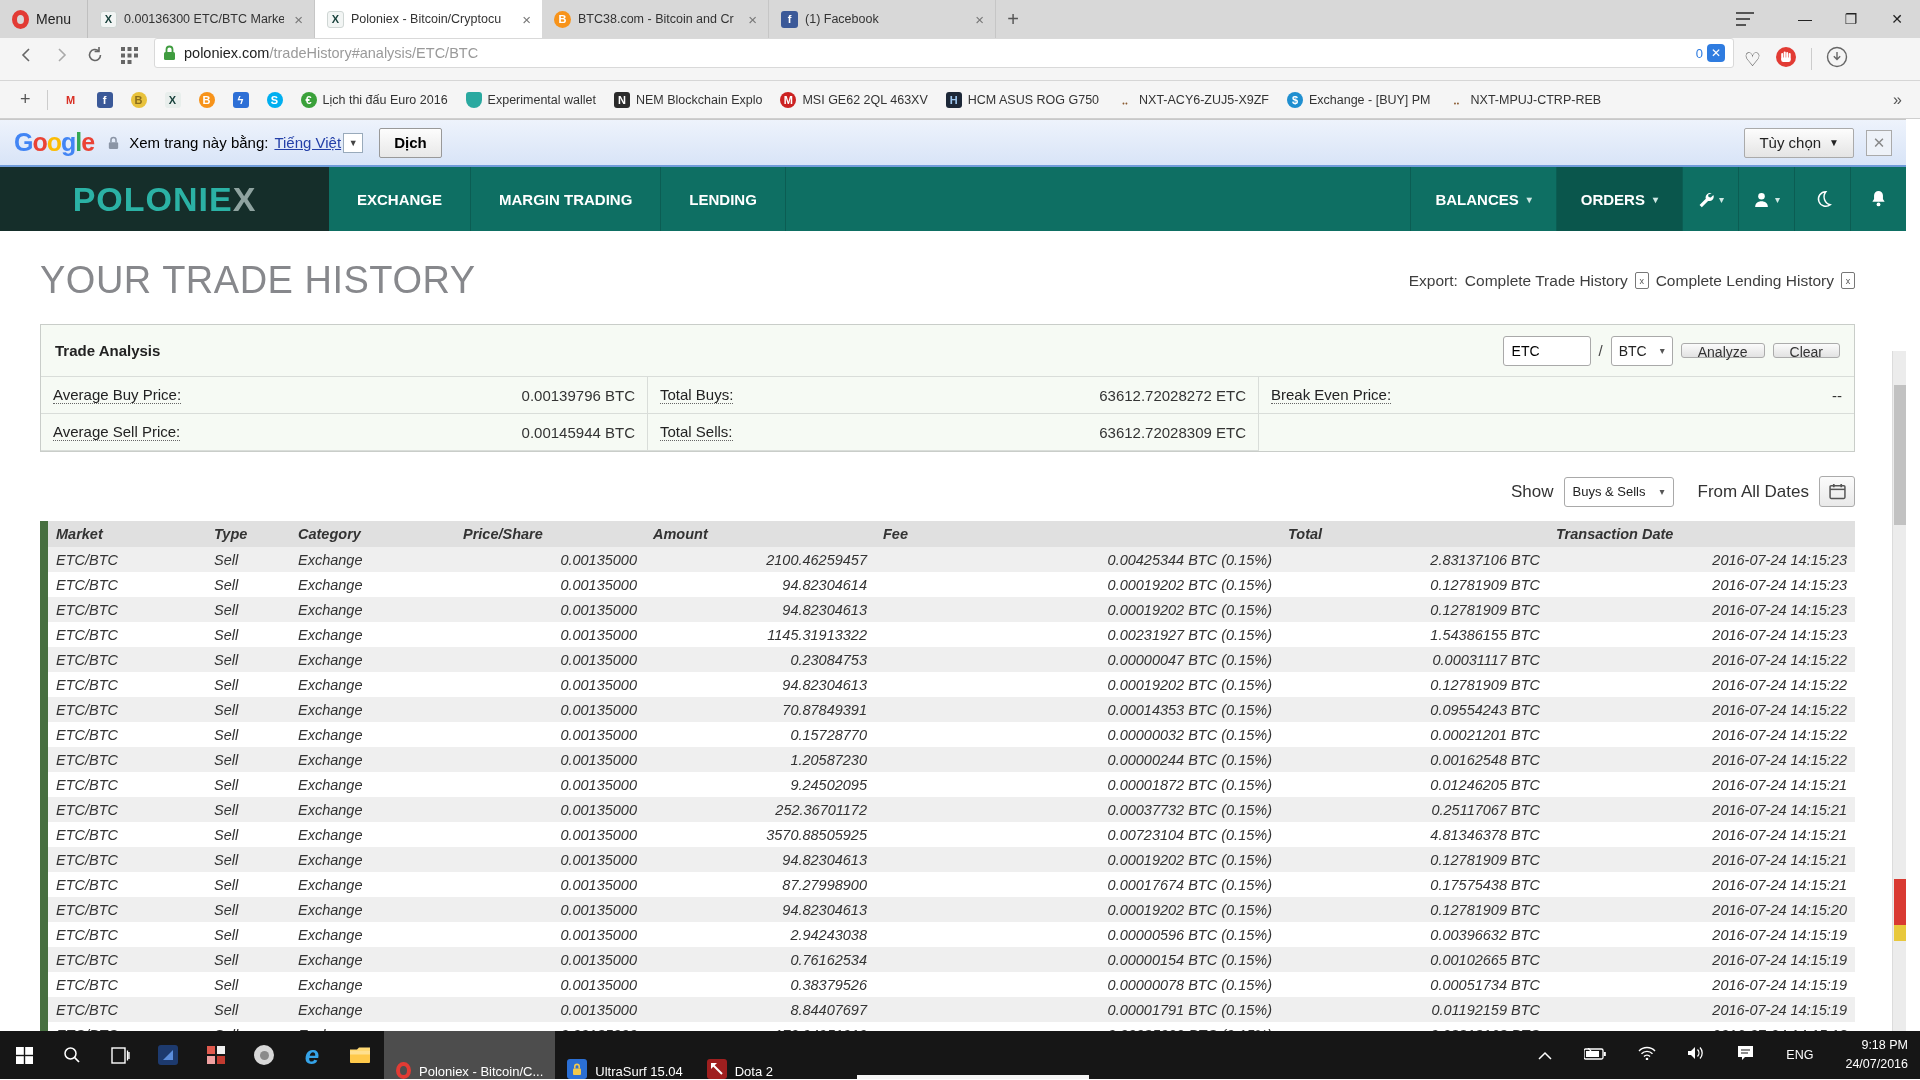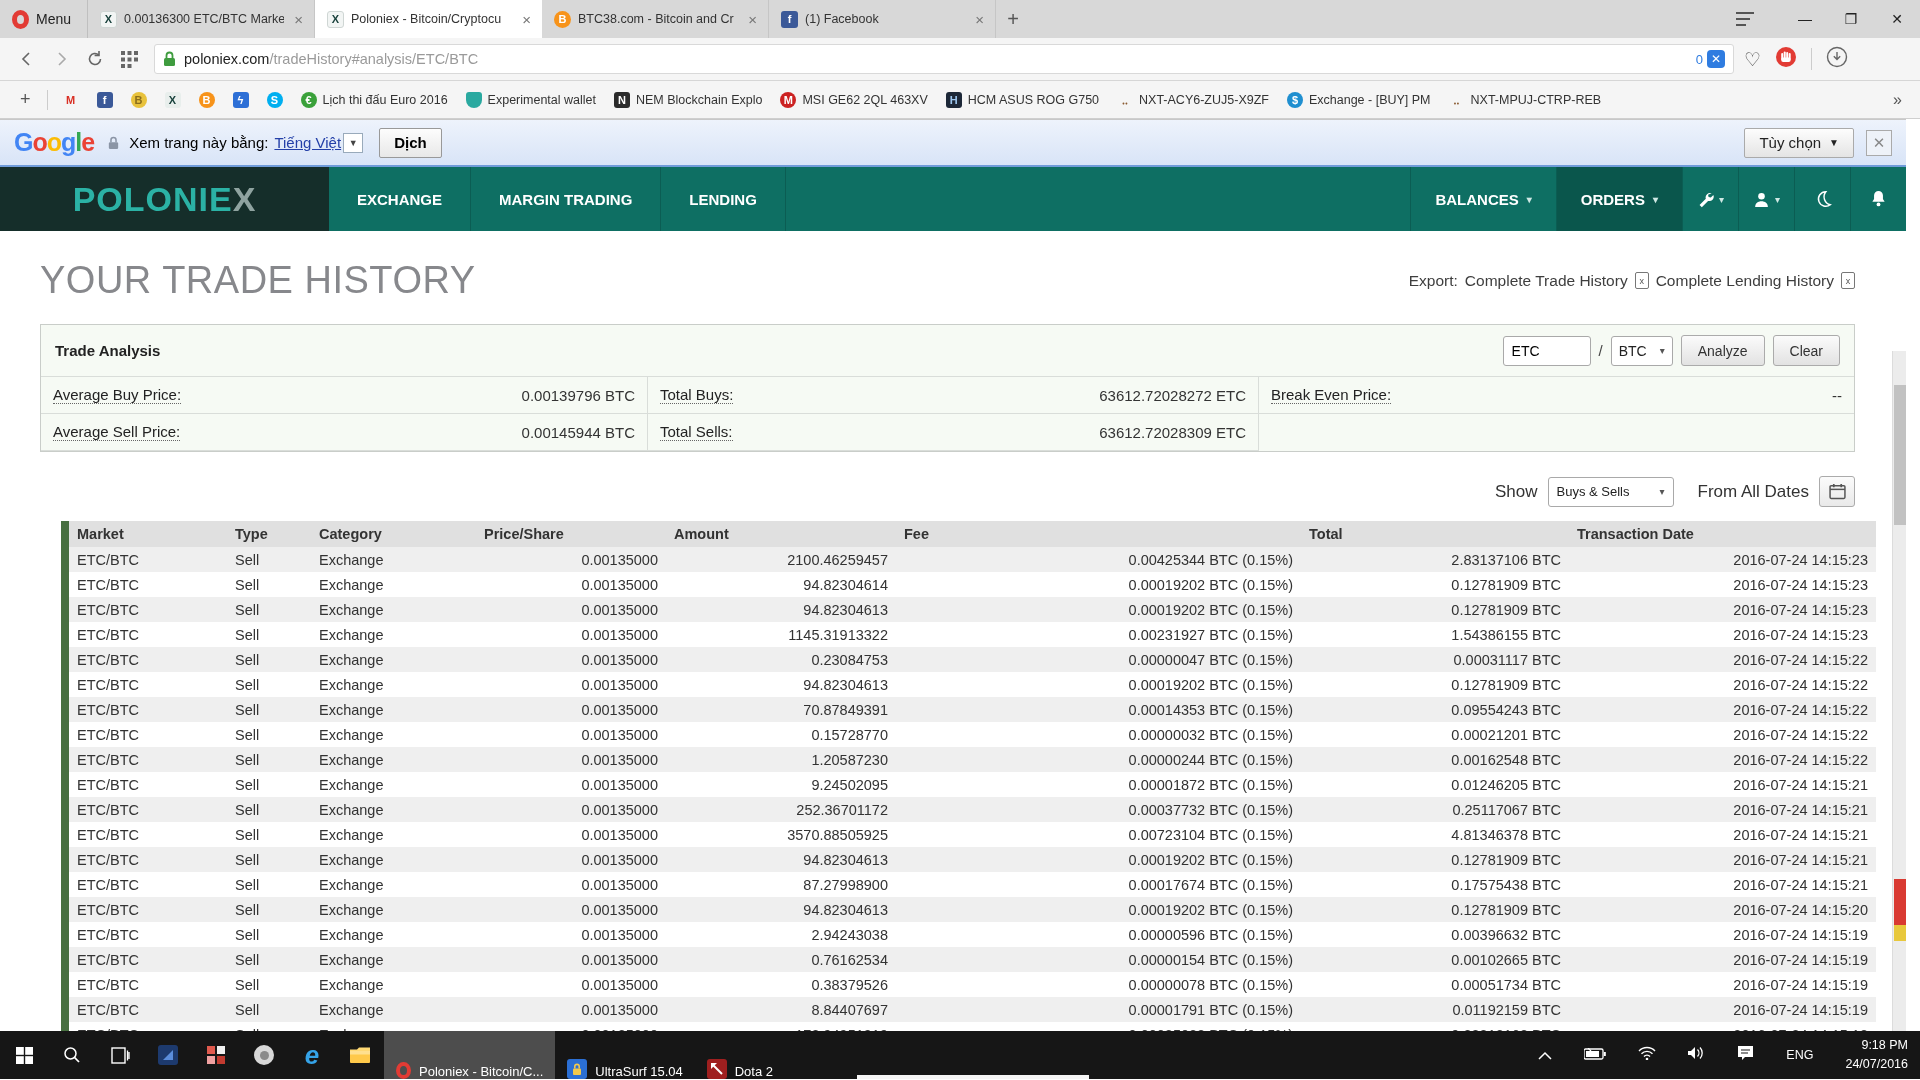--- a/index.html
+++ b/index.html
@@ -18,21 +18,21 @@
   .tab-right { position:absolute; right:0; top:0; height:38px; display:flex; align-items:center; }
   .tabmenu-ic { width:20px; height:14px; margin-right:26px; display:flex; flex-direction:column; justify-content:space-between; cursor:pointer; }
   .tabmenu-ic i { display:block; height:2px; background:#555; }
   .tabmenu-ic i:nth-child(1){width:18px}.tabmenu-ic i:nth-child(2){width:14px}.tabmenu-ic i:nth-child(3){width:10px}
   .winbtn { width:46px; height:38px; display:flex; align-items:center; justify-content:center; color:#222; font-size:14px; cursor:pointer; }
   .fav { width:17px; height:17px; border-radius:3px; display:flex; align-items:center; justify-content:center; font-weight:bold; font-size:11px; flex:none; }
   .fav-px { background:#f2f5f4; color:#163f3a; border:1px solid #cfd6d4; }
   .fav-btc { background:#f7931a; color:#fff; border-radius:50%; }
   .fav-fb { background:#3b5998; color:#fff; }
 
-  .addressbar { height:43px; background:#f5f5f5; border-bottom:1px solid #d6d6d6; display:flex; align-items:center; padding:0 10px; }
+  .addressbar { height:43px; background:#f5f5f5; border-bottom:1px solid #d6d6d6; display:flex; padding:0 10px; }
   .nav-ic { width:34px; height:34px; display:flex; align-items:center; justify-content:center; cursor:pointer; }
   .urlbox { flex:none; width:1580px; height:30px; margin-left:8px; background:#fff; border:1px solid #d9d9d9; border-radius:3px; display:flex; align-items:center; padding:0 8px; }
   .url-main { font-size:14.5px; color:#222; margin-left:8px; }
   .url-rest { font-size:14.5px; color:#9a9a9a; }
   .url-spacer { flex:1; }
   .ext-count { color:#2f7ce0; font-size:13px; margin-right:4px; }
   .ext-badge { width:18px; height:18px; background:#2f7ce0; border-radius:4px; color:#fff; font-size:12px; display:flex; align-items:center; justify-content:center; cursor:pointer; }
   .right-ics { display:flex; align-items:center; margin-left:10px; gap:14px; }
   .heart { font-size:19px; color:#555; cursor:pointer; }
   .vsep { width:1px; height:22px; background:#ccc; }
@@ -80,35 +80,35 @@
   .export-link { cursor:pointer; }
   .xfile { width:14px; height:17px; border:1.5px solid #777; border-radius:2px; font-size:9px; color:#555; display:inline-flex; align-items:center; justify-content:center; background:#fff; }
 
   .panel { margin:22px 51px 0 40px; border:1px solid #c9cdc9; background:#f6faf4; }
   .panel-head { height:52px; display:flex; align-items:center; padding:0 14px; border-bottom:1px solid #d9ddd9; }
   .panel-title { font-size:15px; font-weight:bold; color:#222; }
   .panel-ctrls { margin-left:auto; display:flex; align-items:center; gap:8px; }
   .pair-input { width:88px; height:30px; border:1px solid #a9a9a9; border-radius:3px; padding:0 8px; font-size:14px; font-family:inherit; background:#fff; }
   .pair-slash { color:#444; font-size:15px; }
   .pair-select { width:62px; height:30px; border:1px solid #a9a9a9; border-radius:3px; background:#fff; display:flex; align-items:center; justify-content:space-between; padding:0 7px; font-size:14px; color:#222; cursor:pointer; }
-  .btn { height:31px; padding:0 16px; background:linear-gradient(#fbfbfb,#e2e2e2); border:1px solid #ababab; border-radius:3px; font-size:14px; color:#333; cursor:pointer; font-family:inherit; }
+  .btn { height:15px; padding:0 16px; background:linear-gradient(#fbfbfb,#e2e2e2); border:1px solid #ababab; border-radius:3px; font-size:14px; color:#333; cursor:pointer; font-family:inherit; }
   .stats { display:grid; grid-template-columns:607px 611px 1fr; }
   .stat-cell { height:37px; display:flex; align-items:center; padding:0 12px; border-bottom:1px solid #d9ddd9; border-right:1px solid #d9ddd9; }
   .stat-cell.last { border-right:none; }
   .stat-label { font-size:15px; color:#222; border-bottom:1px dotted #666; cursor:help; }
   .stat-value { margin-left:auto; font-size:15px; color:#333; }
   .stat-value.pos { color:#3a9a3a; }
 
   .filter-row { display:flex; align-items:center; justify-content:flex-end; margin:24px 51px 0 40px; gap:10px; }
   .show-label, .dates-label { font-size:17px; color:#333; }
-  .show-select { width:126px; height:30px; border:1px solid #a9a9a9; border-radius:3px; background:#fff; display:flex; align-items:center; justify-content:space-between; padding:0 8px; font-size:13px; color:#222; cursor:pointer; }
+  .show-select { width:110px; height:30px; border:1px solid #a9a9a9; border-radius:3px; background:#fff; display:flex; align-items:center; justify-content:space-between; padding:0 8px; font-size:13px; color:#222; cursor:pointer; }
   .dates-label { margin-left:14px; cursor:pointer; }
   .cal-btn { width:36px; height:31px; background:linear-gradient(#fbfbfb,#e9e9e9); border:1px solid #ababab; border-radius:3px; display:flex; align-items:center; justify-content:center; cursor:pointer; }
 
-  table.trades { border-collapse:collapse; table-layout:fixed; width:1815px; margin:14px 0 0 61px; }
+  table.trades { border-collapse:collapse; table-layout:fixed; width:1815px; margin:14px 0 0 40px;font-style:italic; }
   table.trades col.w-strip{width:8px} col.w-market{width:158px} col.w-type{width:84px} col.w-cat{width:165px}
   col.w-price{width:190px} col.w-amt{width:230px} col.w-fee{width:405px} col.w-total{width:268px} col.w-date{width:307px}
   table.trades th { background:#e0e0e0; height:26px; font-size:14.5px; font-weight:bold; color:#333; text-align:left; padding:0 8px; white-space:nowrap; }
   table.trades td { height:25px; font-size:14.5px; color:#333; padding:0 8px; white-space:nowrap; overflow:hidden; }
   table.trades .strip { background:#476f40; padding:0; }
   table.trades th.strip { background:#476f40; }
   table.trades tbody tr:nth-child(odd) td { background:#efefef; }
   table.trades tbody tr:nth-child(odd) td.strip, table.trades tbody tr:nth-child(even) td.strip { background:#476f40; }
   td.c-type { color:#b94a48; }
   td.c-num, th.h-num { }

